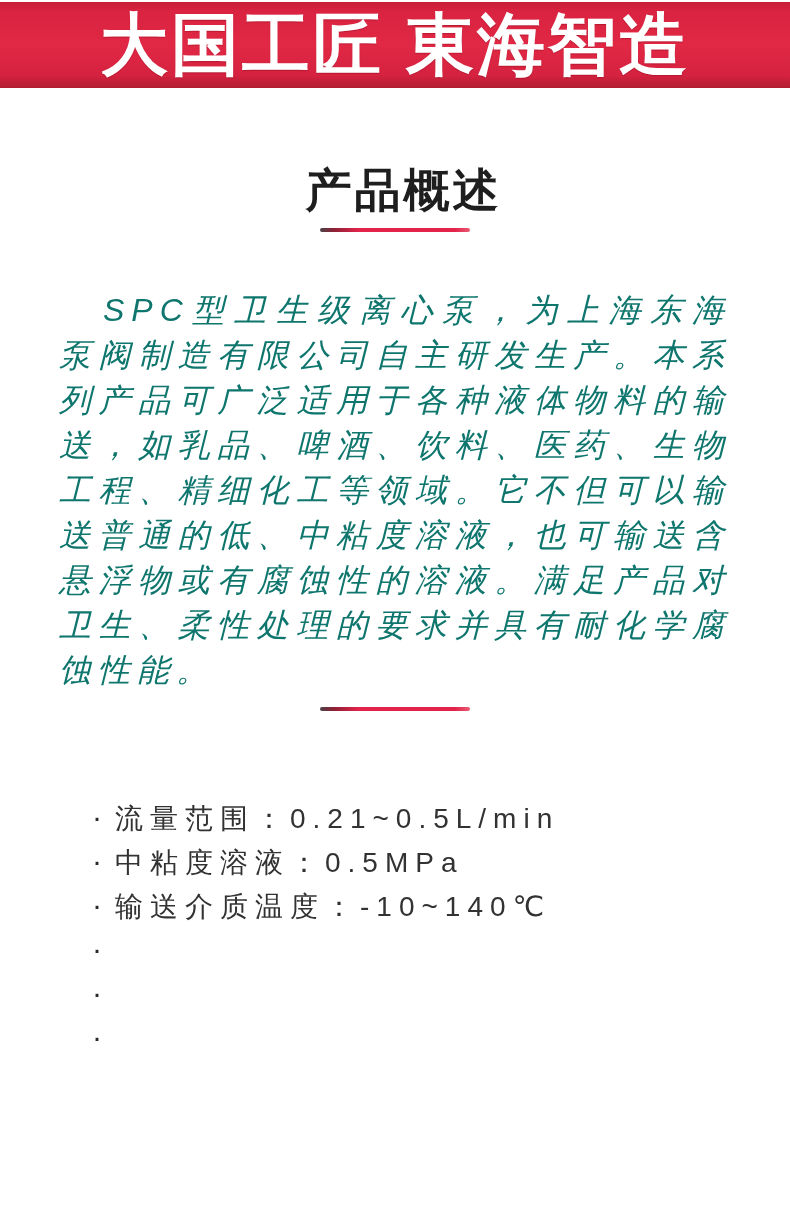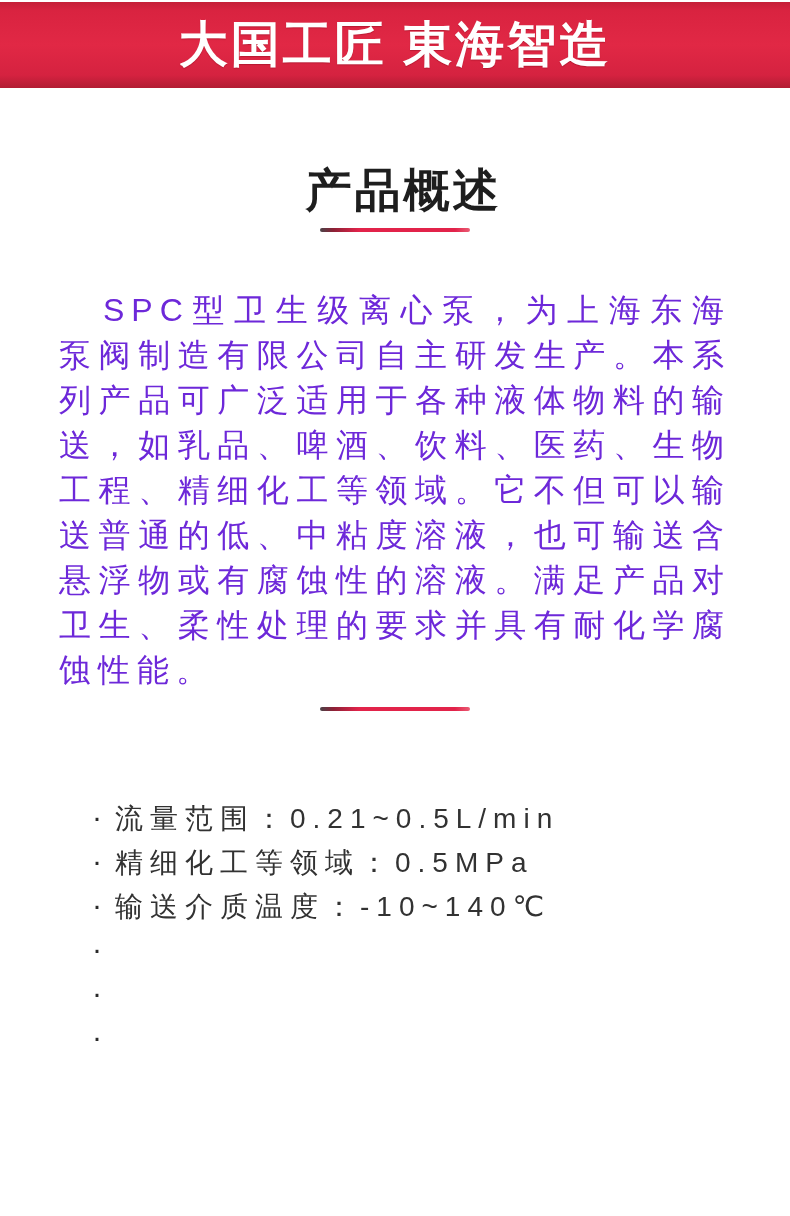--- a/index.html
+++ b/index.html
@@ -26,21 +26,21 @@
       #d92340 10%,
       #e12845 50%,
       #d52240 85%,
       #b21d33 100%);
     display: flex;
     align-items: center;
     justify-content: center;
   }
   .banner-title {
     color: #ffffff;
-    font-size: 49px;
+    font-size: 68px;
     font-weight: bold;
     letter-spacing: 3px;
     white-space: nowrap;
     text-shadow: 0 1px 1px rgba(120,0,20,0.35);
   }
   
   .sec-heading {
     margin: 0;
     text-align: center;
     font-size: 46px;
@@ -63,25 +63,26 @@
       #e2234a 90%,
       #ea5c74 100%);
   }
   
   .paragraph {
     width: 672px;
     margin: 56px auto 0 auto;
     font-size: 32px;
     line-height: 45px;
     letter-spacing: 7px;
-    color: #6d28d9;
+    color: #0f766e;
     text-align: justify;
     text-indent: 44px;
     line-break: anywhere;
     word-break: break-all;
+    font-style: italic;
   }
   
   .cond-list {
     list-style: none;
     margin: 86px 0 0 0;
     padding: 0 0 0 92px;
   }
   .cond-list li {
     display: flex;
     align-items: center;
@@ -119,21 +120,21 @@
   <section class="conditions">
     <div class="heading-rule"></div>
 
     <ul class="cond-list">
       <li>
         <span class="bullet-dot">·</span>
         <span>流量范围：0.21~0.5L/min</span>
       </li>
       <li>
         <span class="bullet-dot">·</span>
-        <span>精细化工等领域：0.5MPa</span>
+        <span>中粘度溶液：0.5MPa</span>
       </li>
       <li>
         <span class="bullet-dot">·</span>
         <span>输送介质温度：-10~140℃</span>
       </li>
       <li>
         <span class="bullet-dot">·</span>
       </li>
       <li>
         <span class="bullet-dot">·</span>

